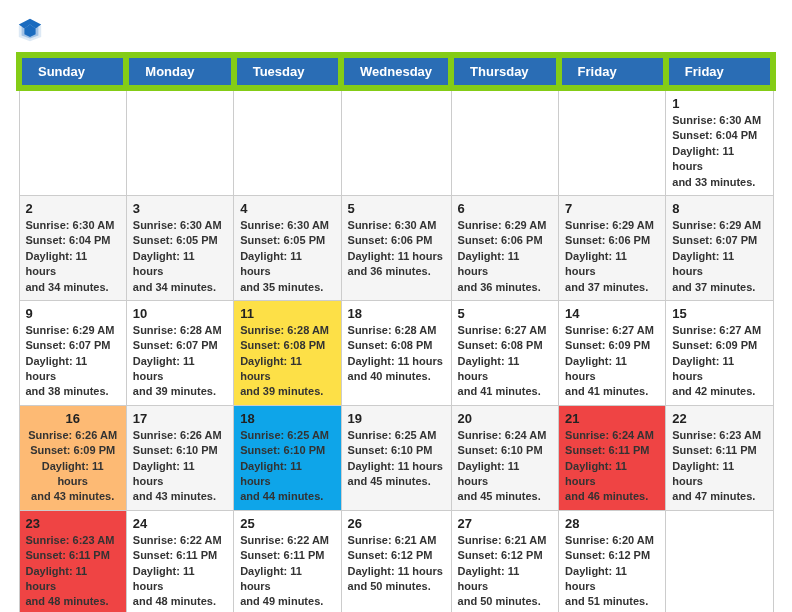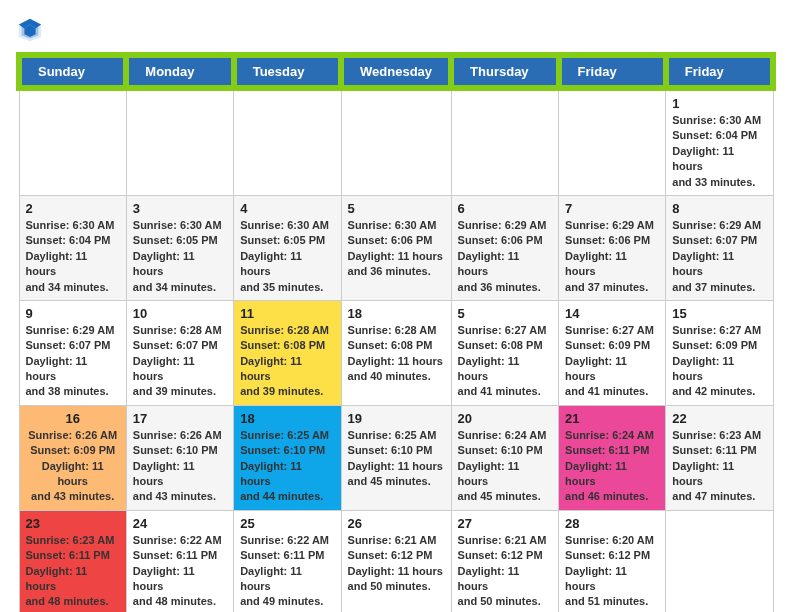--- a/index.html
+++ b/index.html
@@ -273,21 +273,21 @@
 Daylight: 11 hours
 and 45 minutes.</div>
         </td>
         <td style="background-color: rgb(245, 245, 245);">
           <span class="day-num">20</span>
           <div class="day-info" style="white-space: pre-line;">Sunrise: 6:24 AM
 Sunset: 6:10 PM
 Daylight: 11 hours
 and 45 minutes.</div>
         </td>
-        <td style="background-color: #ec4899;">
+        <td style="background-color: #ef4444;">
           <span class="day-num">21</span>
           <div class="day-info" style="white-space: pre-line;">Sunrise: 6:24 AM
 Sunset: 6:11 PM
 Daylight: 11 hours
 and 46 minutes.</div>
         </td>
         <td style="background-color: rgb(245, 245, 245);">
           <span class="day-num">22</span>
           <div class="day-info" style="white-space: pre-line;">Sunrise: 6:23 AM
 Sunset: 6:11 PM

